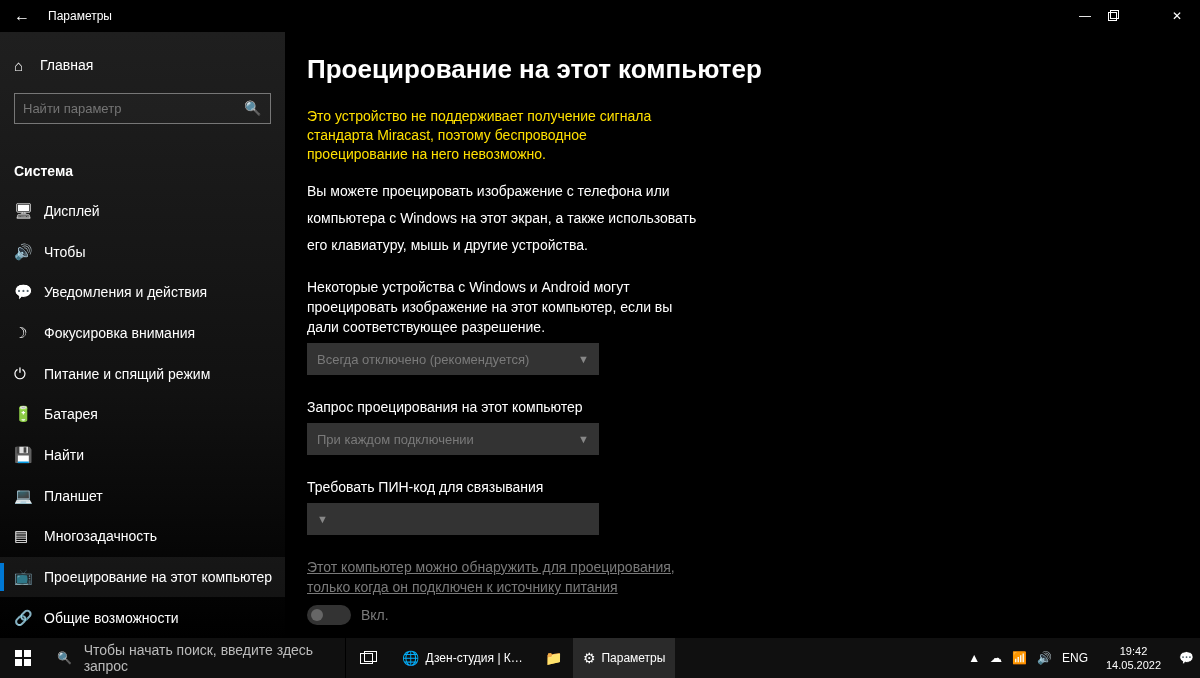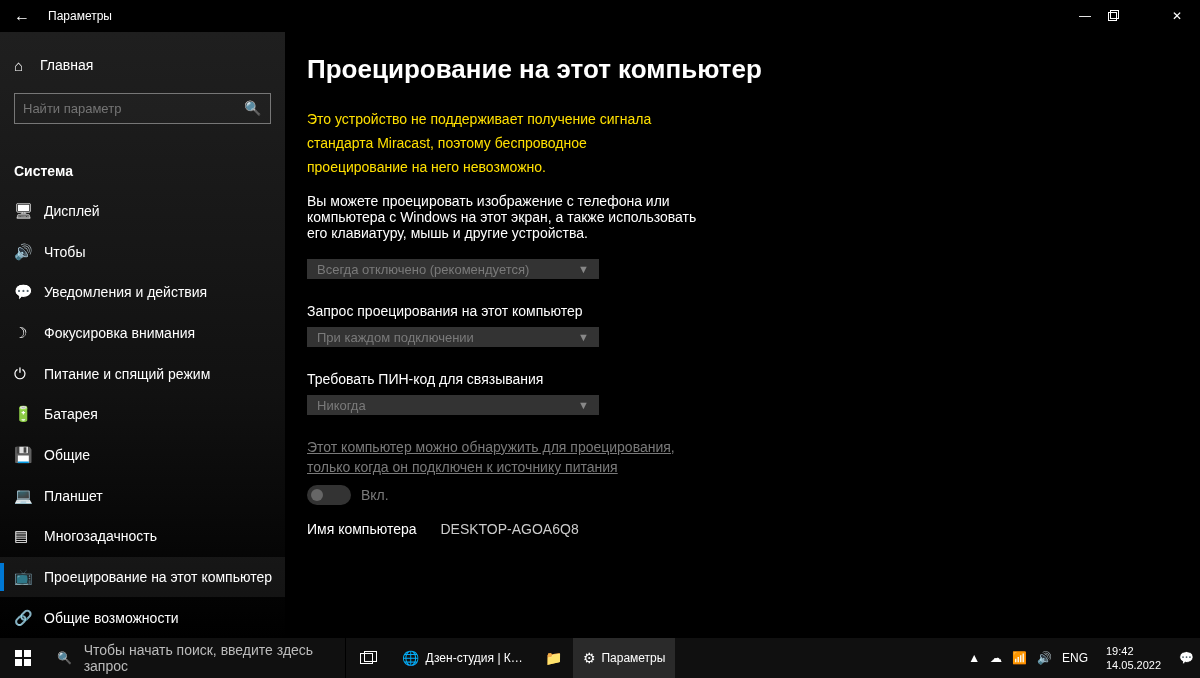--- a/index.html
+++ b/index.html
@@ -18,24 +18,24 @@
   .searchbox { margin: 8px 14px 14px 14px; height: 32px; border: 1px solid #777; background: rgba(255,255,255,0.02); display: flex; align-items: center; padding: 0 8px; }
   .searchbox input { flex: 1; background: transparent; border: none; color: #bbb; font-size: 13px; outline: none; }
   .searchbox .sicon { color: #ccc; font-size: 14px; }
   .category { font-size: 14px; font-weight: 700; color: #fff; padding: 6px 14px 12px 14px; margin-top: 19px; }
   .nav-item { display: flex; align-items: center; height: 42px; padding-left: 14px; color: #fff; font-size: 14px; position: relative; }
   .nav-item .icon { width: 30px; text-align: left; font-size: 15px; color: #fff; }
   .nav-item.active { background: rgba(255,255,255,0.07); }
   .nav-item.active::before { content: ""; position: absolute; left: 0; top: 6px; bottom: 6px; width: 4px; background: #0078d4; }
   .content { flex: 1; padding: 22px 30px 0 22px; overflow: hidden; }
   .content h1 { font-size: 26px; font-weight: 600; margin-bottom: 22px; }
-  .warn { color: #ffe000; font-size: 14px; line-height: 24px; max-width: 380px; margin-bottom: 14px; }
-  .desc { color: #fff; font-size: 14px; line-height: 16px; max-width: 400px; margin-bottom: 18px; }
+  .warn { color: #ffe000; font-size: 14px; line-height: 19px; max-width: 380px; margin-bottom: 14px; }
+  .desc { color: #fff; font-size: 14px; line-height: 27px; max-width: 400px; margin-bottom: 18px; }
   .sec-label { color: #fff; font-size: 14px; line-height: 20px; max-width: 400px; margin-bottom: 6px; }
-  .dropdown { width: 292px; height: 20px; background: #333; display: flex; align-items: center; padding: 0 10px; color: #888; font-size: 13px; margin-bottom: 22px; }
+  .dropdown { width: 292px; height: 32px; background: #333; display: flex; align-items: center; padding: 0 10px; color: #888; font-size: 13px; margin-bottom: 22px; }
   .dropdown.disabled { color: #7a7a7a; }
   .dropdown .dval { flex: 1; }
   .dropdown .chev { font-size: 11px; color: #888; }
   .muted { color: #7a7a7a; font-size: 14px; line-height: 20px; max-width: 400px; margin-bottom: 8px; text-decoration: underline; }
   .toggle-row { display: flex; align-items: center; margin-bottom: 16px; }
   .toggle { width: 44px; height: 20px; border-radius: 10px; background: #333; position: relative; margin-right: 10px; }
   .toggle .knob { width: 12px; height: 12px; border-radius: 50%; background: #666; position: absolute; left: 4px; top: 4px; }
   .toggle-label { color: #7a7a7a; font-size: 14px; }
   .pcname-row { font-size: 14px; margin-bottom: 6px; }
   .pcname-row .key { color: #fff; margin-right: 20px; }
@@ -46,21 +46,21 @@
   .tb-search { flex: 0 0 300px; height: 40px; display: flex; align-items: center; border-right: 1px solid #000; }
   .tb-search .sicon { width: 40px; text-align: center; color: #ccc; }
   .tb-search .ph { color: #bbb; font-size: 14px; }
   .tb-task { height: 40px; display: flex; align-items: center; padding: 0 10px; gap: 6px; }
   .tb-task.active { background: #2a2a2a; }
   .tb-task .ticon { font-size: 14px; }
   .tb-task .tlabel { font-size: 12px; color: #fff; max-width: 100px; overflow: hidden; text-overflow: ellipsis; white-space: nowrap; }
   .tb-spacer { flex: 1; }
   .tray { display: flex; align-items: center; gap: 10px; padding-right: 6px; }
   .tray span { font-size: 12px; color: #fff; }
-  .clock { text-align: left; line-height: 14px; font-size: 11px; padding: 0 8px; }
+  .clock { text-align: center; line-height: 14px; font-size: 11px; padding: 0 8px; }
   svg { display: block; }
 </style>
 </head>
 <body>
 
 <div class="settings-window">
   <div class="titlebar">
     <div class="back">←</div>
     <div class="title">Параметры</div>
     <div class="spacer"></div>
@@ -105,21 +105,21 @@
       <div class="nav-item">
         <span class="icon">⏻</span>
         <span>Питание и спящий режим</span>
       </div>
       <div class="nav-item">
         <span class="icon">🔋</span>
         <span>Батарея</span>
       </div>
       <div class="nav-item">
         <span class="icon">💾</span>
-        <span>Общие</span>
+        <span>Найти</span>
       </div>
       <div class="nav-item">
         <span class="icon">💻</span>
         <span>Планшет</span>
       </div>
       <div class="nav-item">
         <span class="icon">▤</span>
         <span>Многозадачность</span>
       </div>
       <div class="nav-item active">
@@ -130,34 +130,34 @@
         <span class="icon">🔗</span>
         <span>Общие возможности</span>
       </div>
     </div>
 
     <div class="content">
       <h1>Проецирование на этот компьютер</h1>
       <div class="warn">Это устройство не поддерживает получение сигнала стандарта Miracast, поэтому беспроводное проецирование на него невозможно.</div>
       <div class="desc">Вы можете проецировать изображение с телефона или компьютера с Windows на этот экран, а также использовать его клавиатуру, мышь и другие устройства.</div>
 
+      <div class="sec-label">Некоторые устройства с Windows и Android могут проецировать изображение на этот компьютер, если вы дали соответствующее разрешение.</div>
       <div class="dropdown disabled">
         <span class="dval">Всегда отключено (рекомендуется)</span>
         <span class="chev">▼</span>
       </div>
 
       <div class="sec-label">Запрос проецирования на этот компьютер</div>
       <div class="dropdown disabled">
         <span class="dval">При каждом подключении</span>
         <span class="chev">▼</span>
       </div>
 
       <div class="sec-label">Требовать ПИН-код для связывания</div>
       <div class="dropdown disabled">
-        <span class="dval">Никогда</span>
         <span class="chev">▼</span>
       </div>
 
       <div class="muted">Этот компьютер можно обнаружить для проецирования, только когда он подключен к источнику питания</div>
       <div class="toggle-row">
         <div class="toggle">
             <div class="knob"></div>
           </div>
         <span class="toggle-label">Вкл.</span>
       </div>

